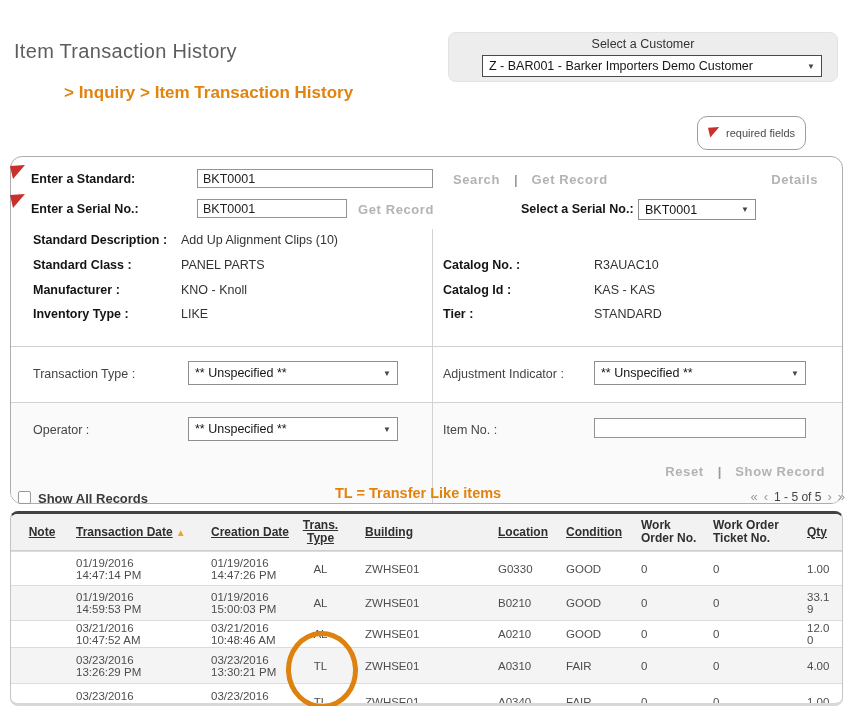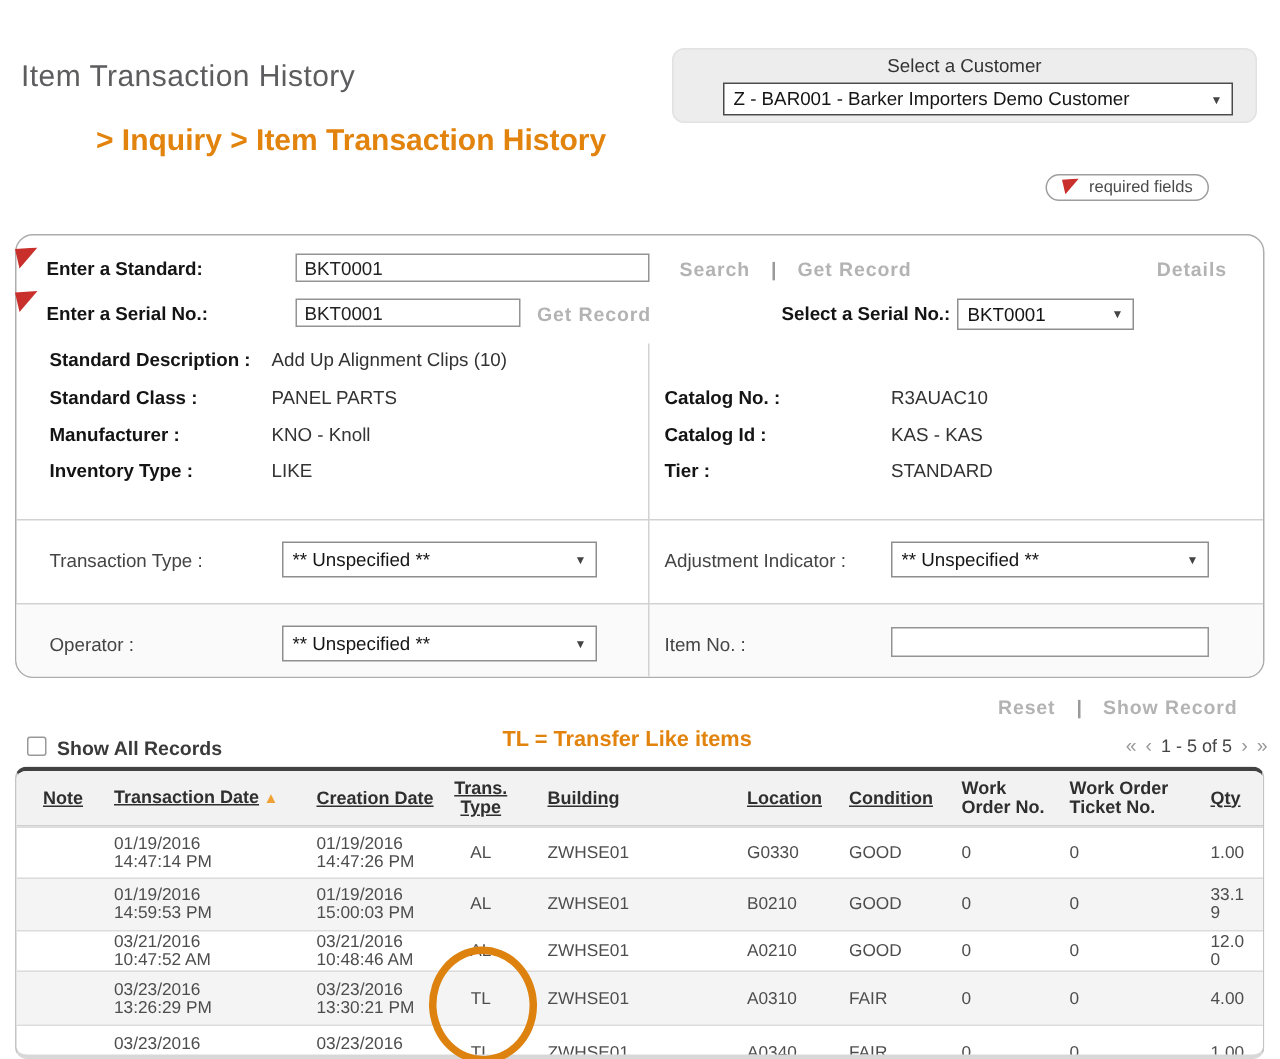--- a/index.html
+++ b/index.html
@@ -5,36 +5,36 @@
   * { margin:0; padding:0; box-sizing:border-box; }
   html,body { background:#fff; }
   .page {
     position:relative; width:853px; height:706px; overflow:hidden;
     background:#fff; font-family:"Liberation Sans", sans-serif;
   }
   .abs { position:absolute; }
 
   
   .page-title { left:14px; top:40px; font-size:20px; color:#5d5d5f; letter-spacing:.3px; }
-  .breadcrumb { left:64px; top:83px; font-size:20px; font-weight:bold; color:#e2830d; }
+  .breadcrumb { left:64px; top:83px; font-size:17px; font-weight:bold; color:#e2830d; }
   .customer-box { left:448px; top:32px; width:390px; height:50px; background:#ededed;
     border:1px solid #e2e2e2; border-radius:8px; }
   .customer-label { position:absolute; top:4px; left:0; width:100%; text-align:center;
     font-size:12.5px; color:#333; }
   .sel { display:flex; justify-content:space-between; align-items:center; background:#fff;
     padding:0 6px; font-size:12.5px; color:#151515; cursor:pointer; }
   .sel .arr { font-size:8px; color:#444; margin-left:6px; }
   .customer-sel { position:absolute; left:33px; top:22px; width:340px; height:22px; border:1px solid #4a4a4a; }
   .required-pill { left:697px; top:116px; height:18px; display:flex; align-items:center; gap:6px;
-    padding:0 10px; background:#fff; border:1px solid #9e9e9e; border-radius:10px; }
+    padding:16px 10px; background:#fff; border:1px solid #9e9e9e; border-radius:10px; }
   .required-pill span { font-size:11px; color:#4a4a4a; }
   .req-flag { width:12px; height:12px; fill:#c9302c; }
 
   
-  .form-box { left:10px; top:156px; width:833px; height:296px; background:#fff;
+  .form-box { left:10px; top:156px; width:833px; height:348px; background:#fff;
     border:1px solid #adadad; border-radius:12px; }
   .form-box .abs { position:absolute; }
   .req-tri { width:16px; height:16px; fill:#c9302c; }
   .t1 { left:-1px; top:8px; } .t2 { left:-1px; top:37px; }
   .blabel { font-size:12.5px; font-weight:bold; color:#141414; }
   .flabel { font-size:12.5px; color:#444; }
   .val { font-size:12.5px; color:#333; }
   .tinput { border:1px solid #949494; font-size:12.5px; color:#222; padding:1px 5px; height:19px;
     font-family:"Liberation Sans", sans-serif; }
   .glink { color:#b3b3b3; font-weight:bold; font-size:13px; letter-spacing:.6px; cursor:pointer; white-space:nowrap; }

